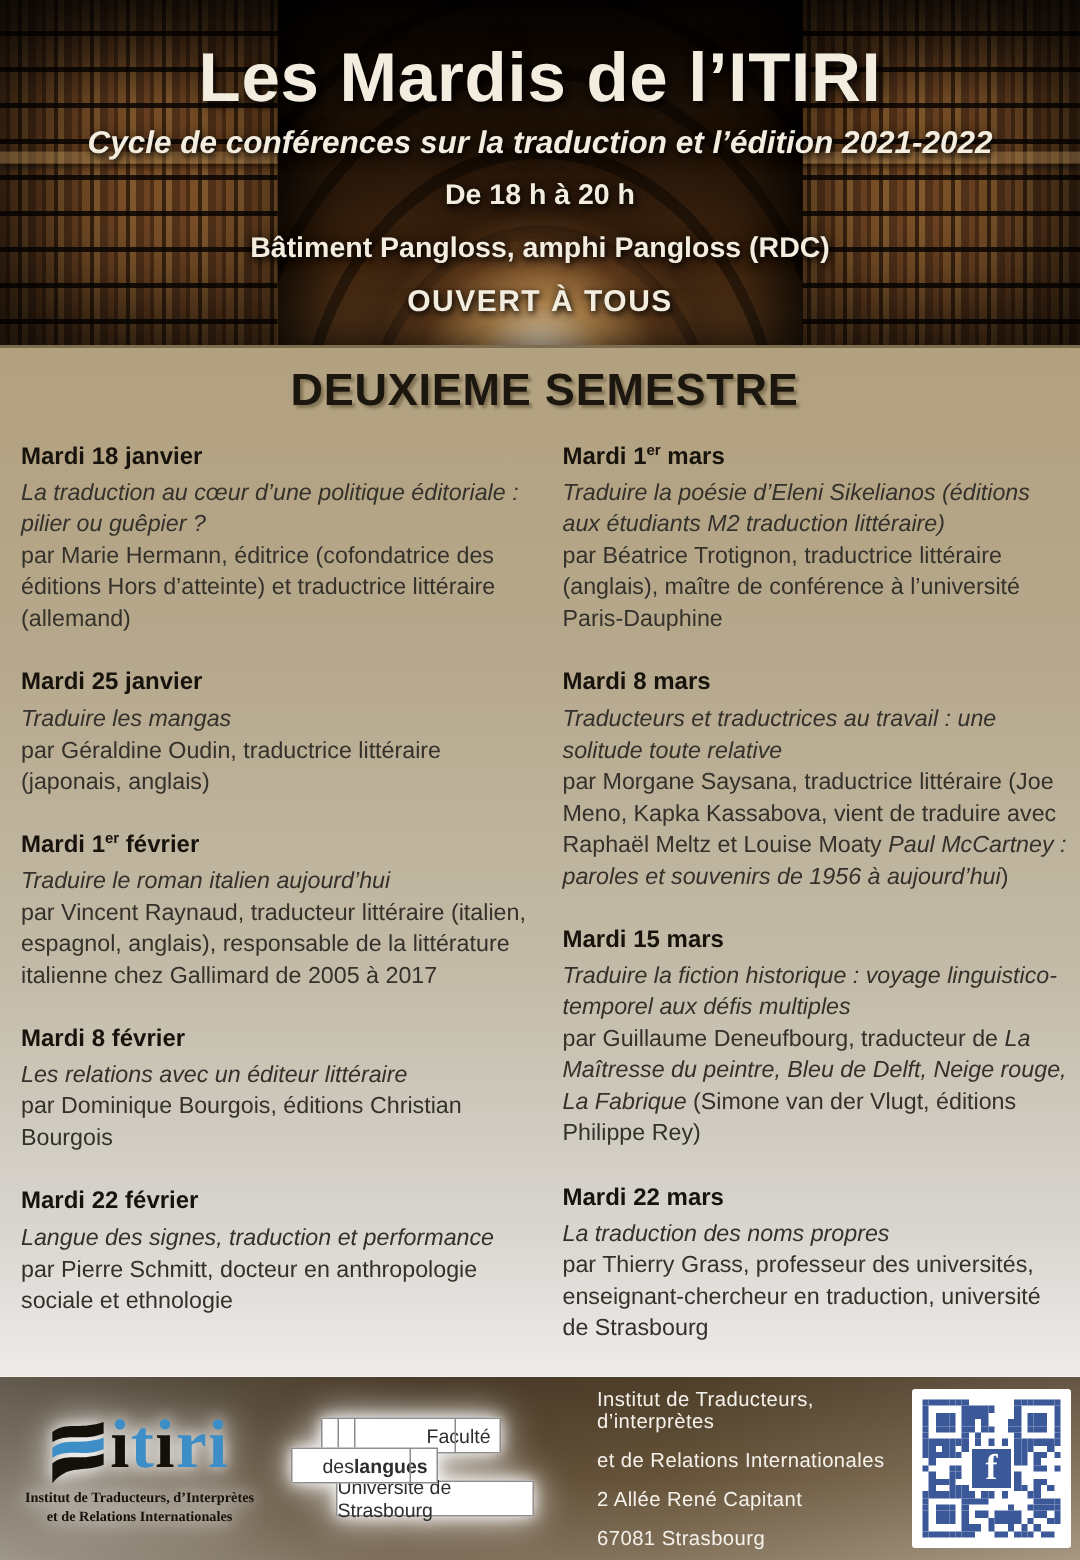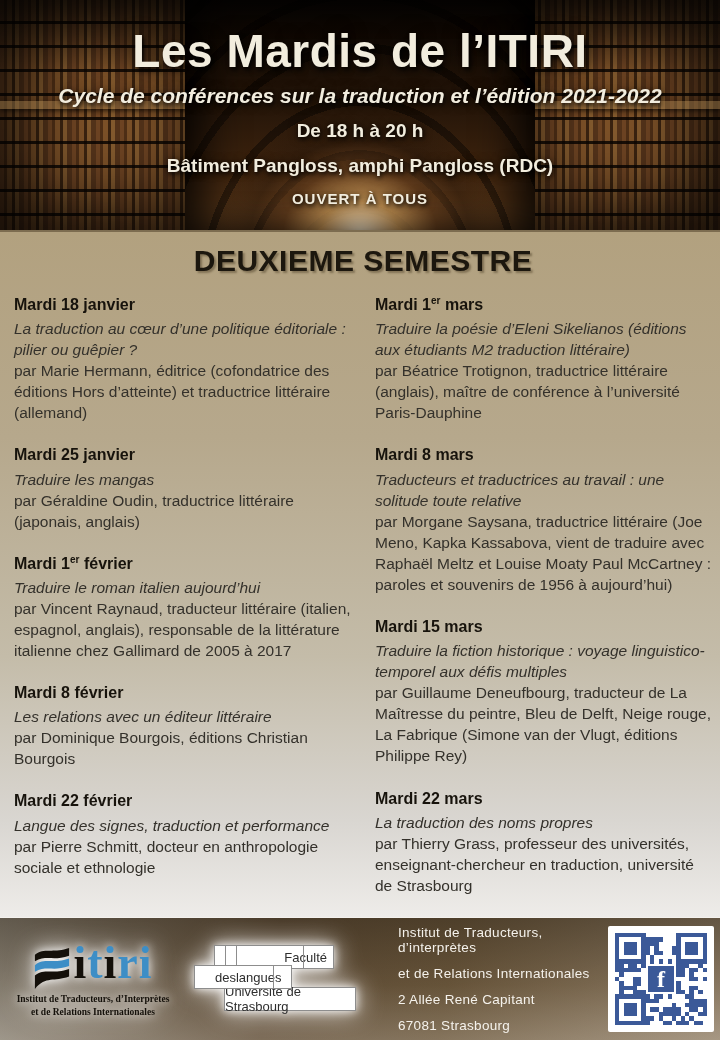--- a/index.html
+++ b/index.html
@@ -39,40 +39,40 @@
   .hero-text .title {
     font-size:46px; font-weight:bold; letter-spacing:0.5px; margin-bottom:6px;
     text-shadow: 2px 3px 5px rgba(0,0,0,0.9), 0 0 18px rgba(0,0,0,0.6);
   }
   .hero-text .subtitle {
     font-size:21px; font-weight:bold; font-style:italic; margin-bottom:12px;
     text-shadow: 1px 2px 4px rgba(0,0,0,0.9), 0 0 12px rgba(0,0,0,0.6);
   }
   .hero-text .line { font-size:19px; font-weight:bold; margin-bottom:13px;
     text-shadow: 1px 2px 4px rgba(0,0,0,0.9), 0 0 10px rgba(0,0,0,0.6); }
-  .hero-text .open { font-size:15px; font-weight:bold; letter-spacing:1px;
+  .hero-text .open { font-size:20px; font-weight:bold; letter-spacing:1px;
     text-shadow: 1px 2px 4px rgba(0,0,0,0.9), 0 0 10px rgba(0,0,0,0.6); }
 
   
   .bodyarea {
     width:720px; height:685px; padding:12px 8px 0 14px;
     background:linear-gradient(to bottom, #b2a17f 0%, #b6a88c 30%, #c4bca9 62%, #d9d6d1 86%, #eeece9 100%);
   }
   .semester {
     text-align:center; font-size:30px; font-weight:bold; color:#1c170e;
     letter-spacing:0.5px; margin-bottom:16px; text-shadow:2px 2px 2px rgba(70,58,34,0.45);
   }
   .columns { display:flex; gap:22px; }
   .col { width:340px; }
   .col.right { width:338px; }
   .event { margin-bottom:21px; font-size:15.5px; line-height:1.36; color:#34312b; }
   .event h3 { font-size:16px; font-weight:bold; color:#17130c; margin-bottom:2px; }
   .event h3 sup { font-size:10px; }
   .event .event-title { font-style:italic; }
-  .event .event-speaker .it { }
+  .event .event-speaker .it { font-style:italic; }
 
   
   .footer {
     position:relative; width:720px; height:123px;
     display:flex; align-items:center; padding:6px 6px 6px 14px;
     background:
       linear-gradient(to bottom, rgba(30,22,12,0.40) 0%, rgba(30,22,12,0.10) 55%, rgba(255,255,255,0.16) 100%),
       linear-gradient(100deg, #8f8779 0%, #64513a 38%, #6e5a3e 62%, #96846c 100%);
     border-top:1px solid #f4f2ee;
   }
@@ -91,21 +91,21 @@
   .fac { position:relative; width:162px; height:68px; margin-left:22px; font-size:13px; color:#2e2e2e; }
   .fac .box { position:absolute; background:#fff; border:1px solid #8d8d8d; height:24px;
     display:flex; align-items:center; }
   .fac .cell { display:inline-block; height:100%; border-right:1px solid #8d8d8d; }
   .fac .b1 { left:20px; top:0; width:120px; justify-content:flex-end; padding-right:6px;padding-left:12px; }
   .fac .b1 .cell.c1 { position:absolute; left:10px; width:12px; border-left:1px solid #8d8d8d; }
   .fac .b1 .cell.c2 { position:absolute; right:16px; width:14px; border-left:1px solid #8d8d8d; border-right:none; }
   .fac .b2 { left:0; top:20px; width:98px; z-index:2; padding-left:20px; }
   .fac .b2 .cell.c3 { position:absolute; right:8px; width:10px; border-left:1px solid #8d8d8d; border-right:none; }
   .fac .b3 { left:30px; top:42px; width:132px; justify-content:center; z-index:1; }
-  .fac .bold { font-weight:normal; }
+  .fac .bold { font-weight:bold; }
 
   .address { flex:1; padding-left:42px; color:#f5f2ec; font-size:13.5px; }
   .address .aline { margin-bottom:11px; letter-spacing:0.3px; }
   .address .aline:last-child { margin-bottom:0; }
 
   .qr { position:relative; width:106px; height:106px; background:#fff; padding:7px; border-radius:2px; }
   .qr-grid { display:grid; grid-template-columns:repeat(21,1fr); grid-template-rows:repeat(21,1fr);
     width:92px; height:92px; }
   .qr-grid i { display:block; }
   .qr-grid i.on { background:#3b5998; }

